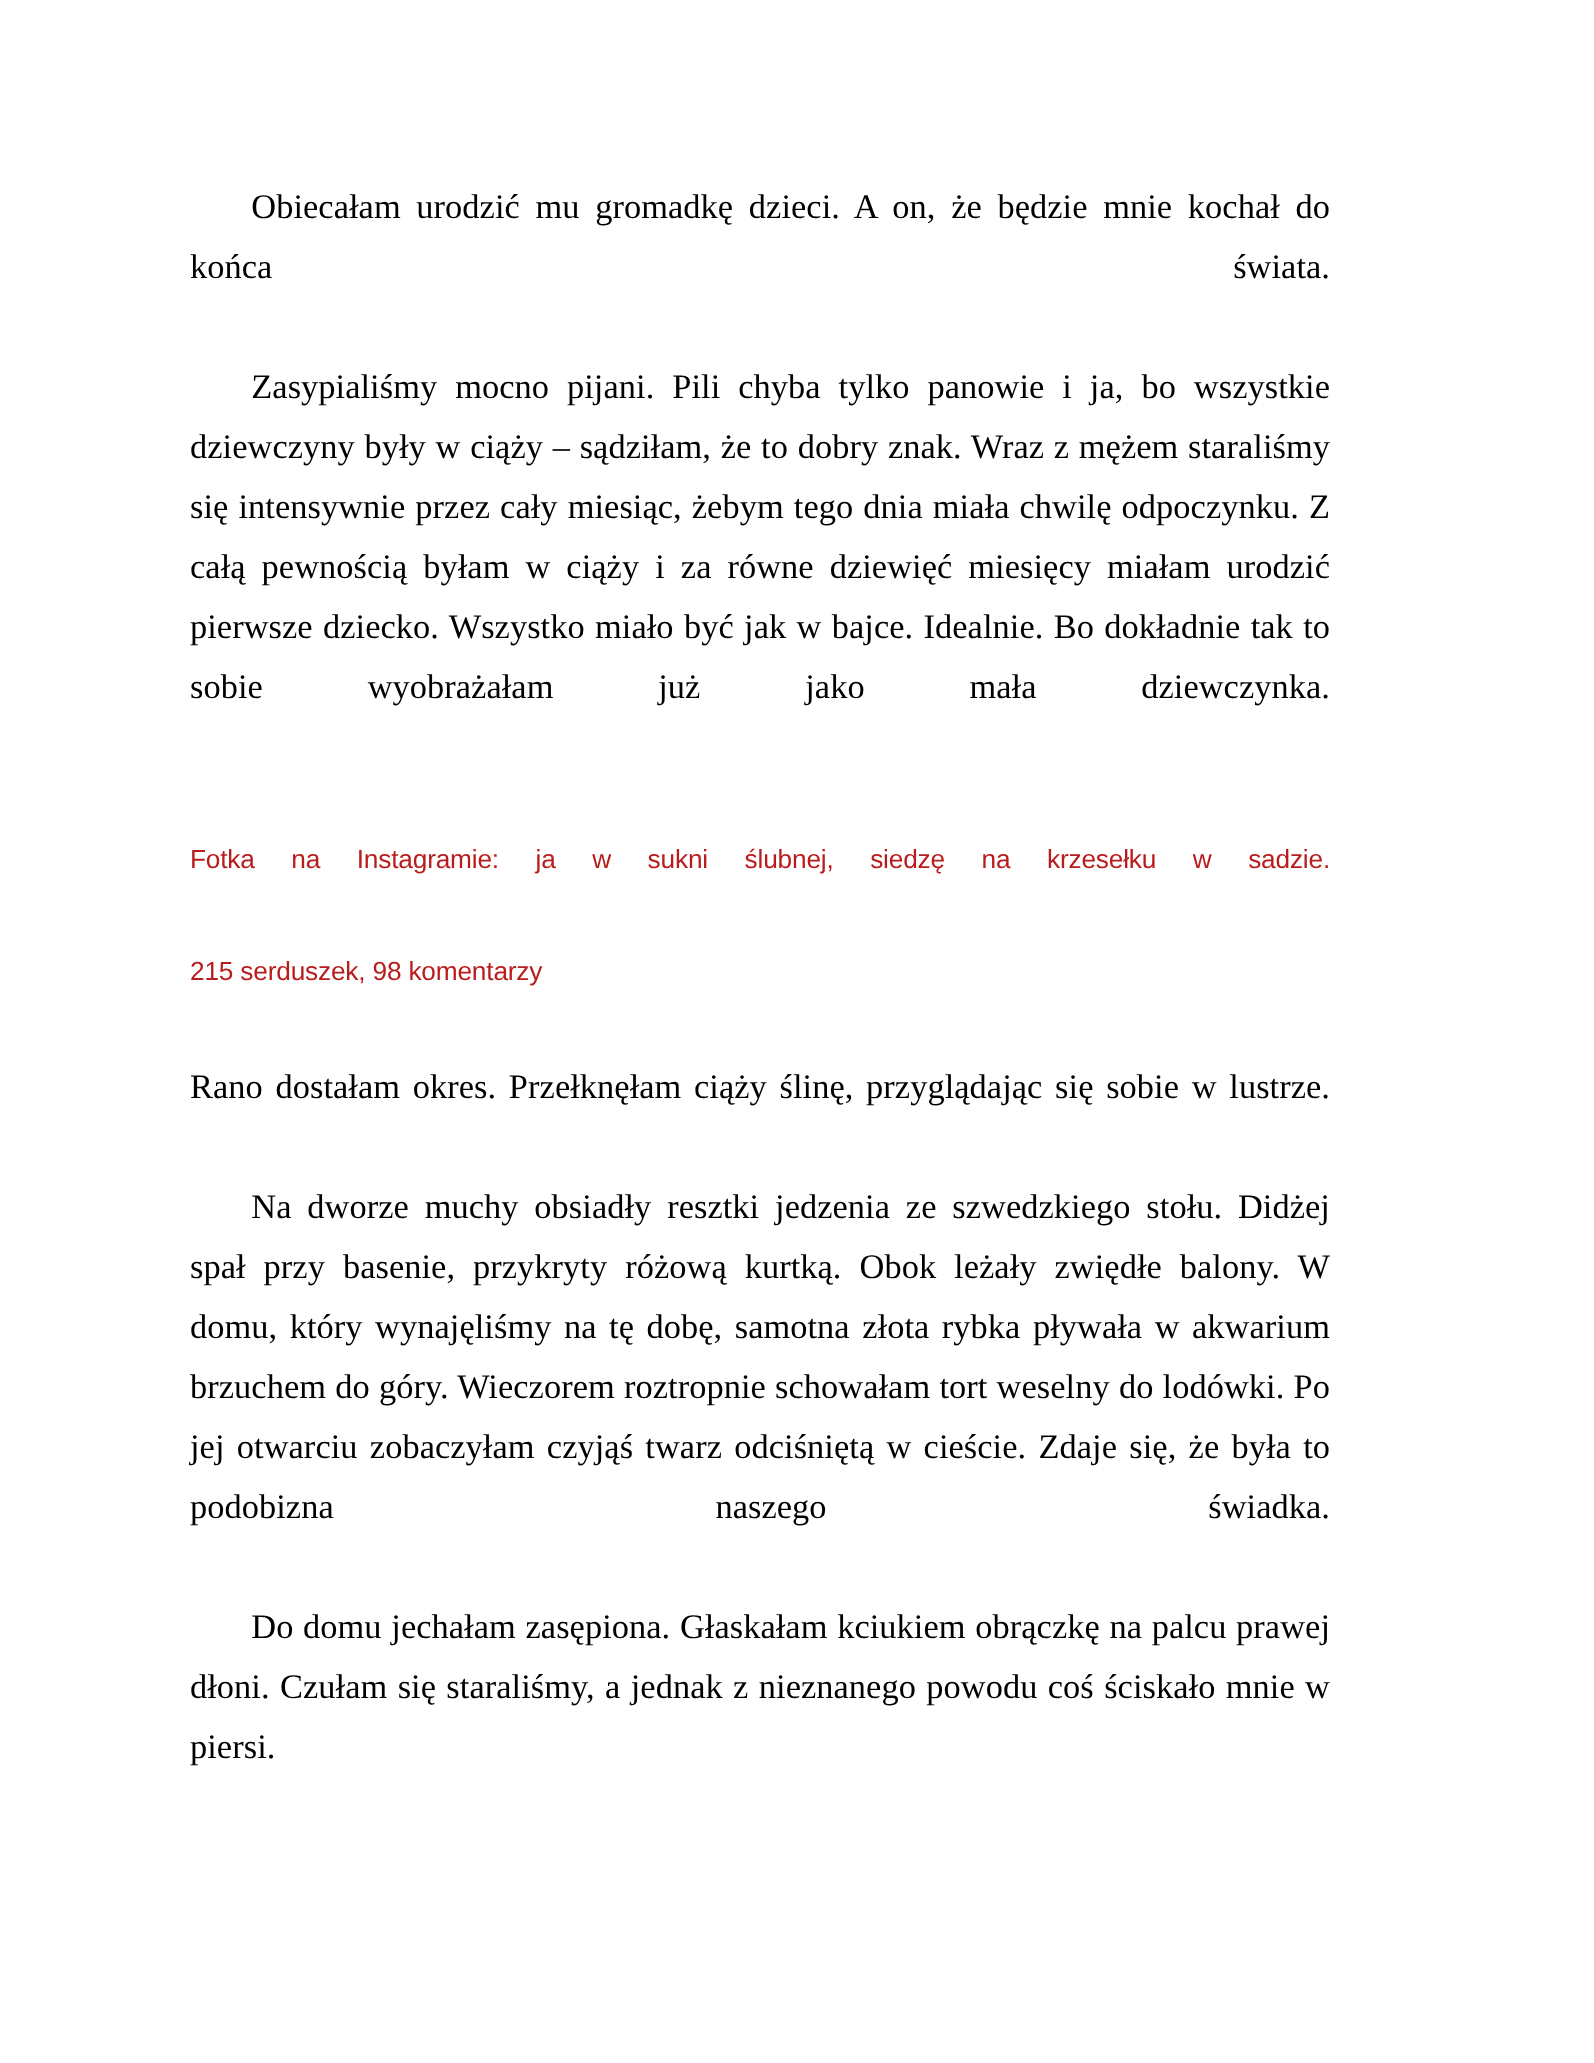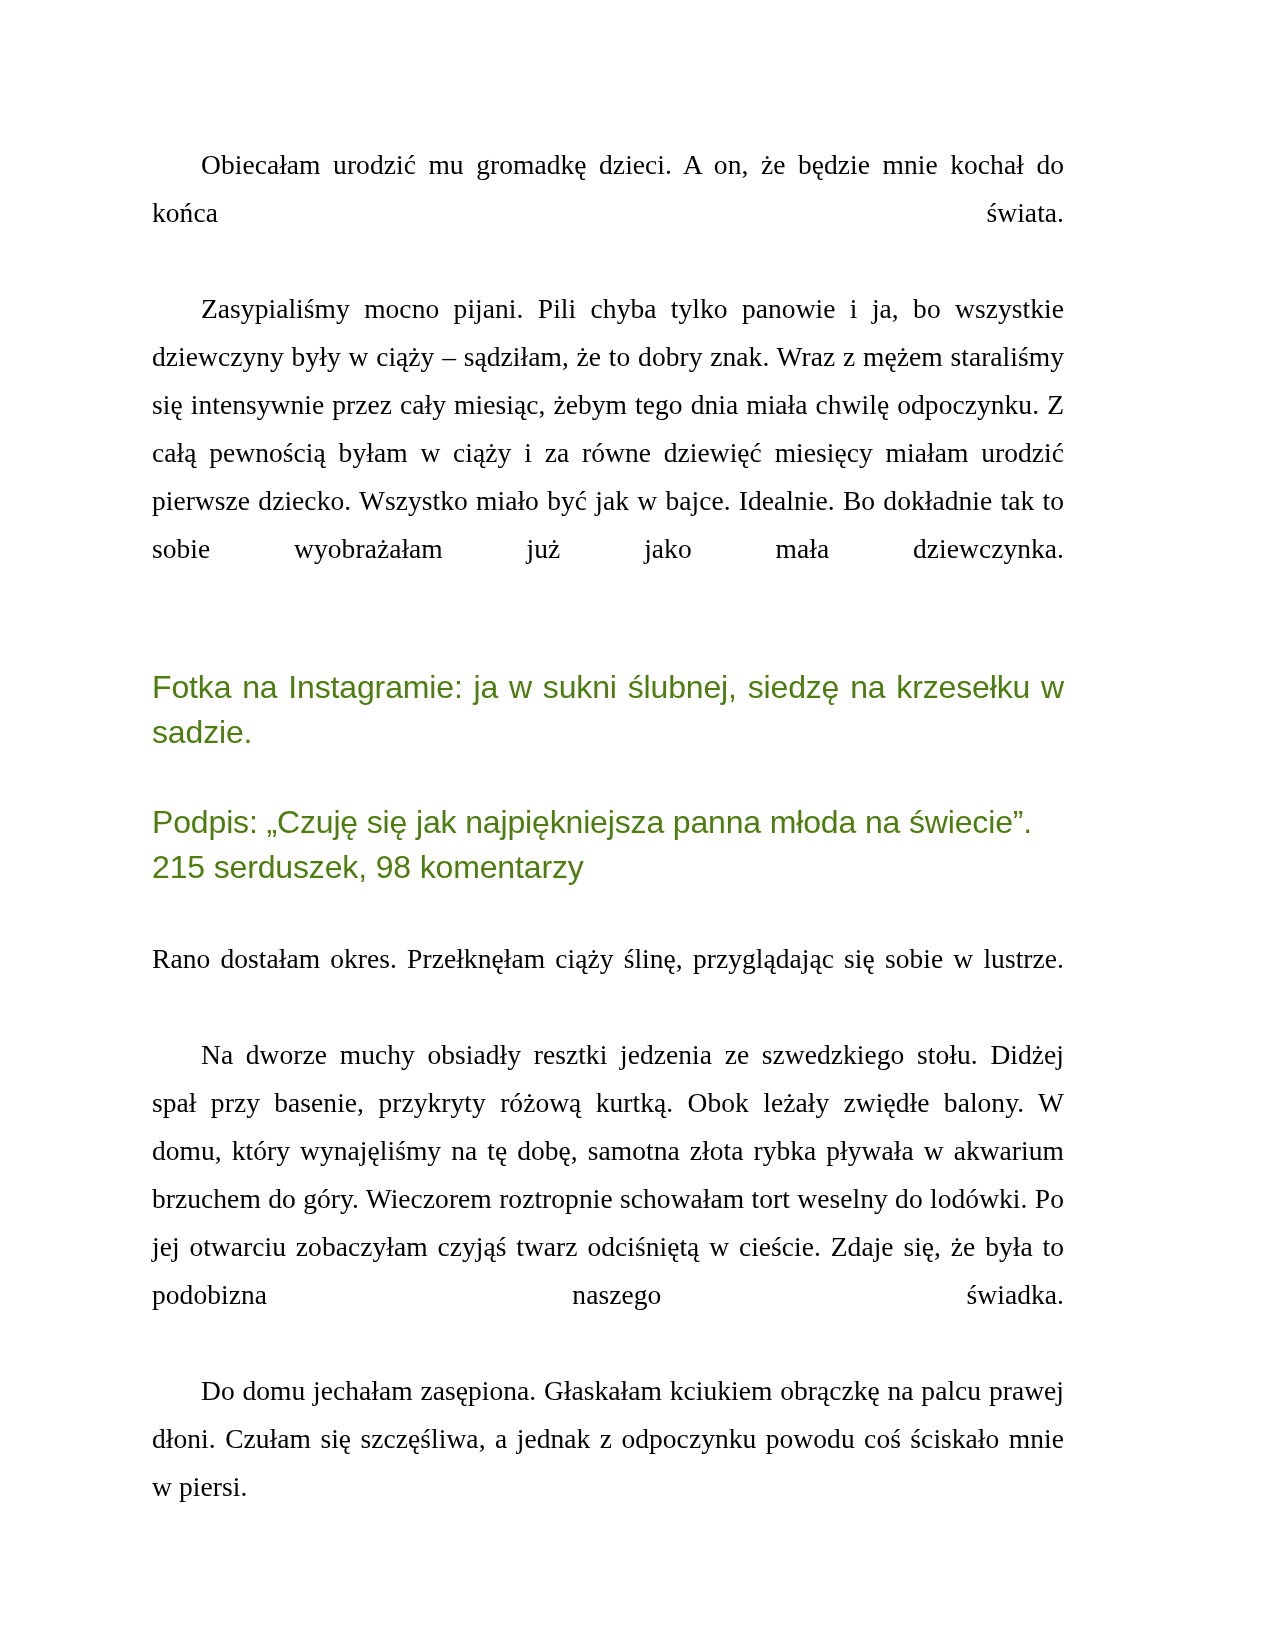--- a/index.html
+++ b/index.html
@@ -62,26 +62,26 @@
     content: none;
   }
 
   
   .social-block {
     margin: 0;
     padding: 0;
   }
   .social-line {
     font-family: "Liberation Sans", sans-serif;
-    font-size: 32px;
+    font-size: 21px;
     line-height: 45px;
     text-align: justify;
     text-justify: inter-word;
     margin: 0;
-    color: #4d7c0f;
+    color: #b91c1c;
     font-stretch: condensed;
     letter-spacing: -0.15px;
   }
   .social-line.justified::after {
     content: "";
     display: inline-block;
     width: 100%;
   }
 
   
@@ -96,27 +96,26 @@
   <div id="text-column">
 
     <p class="para indent">Obiecałam urodzić mu gromadkę dzieci. A on, że będzie mnie kochał do końca świata.</p>
 
     <p class="para indent">Zasypialiśmy mocno pijani. Pili chyba tylko panowie i ja, bo wszystkie dziewczyny były w ciąży – sądziłam, że to dobry znak. Wraz z mężem staraliśmy się intensywnie przez cały miesiąc, żebym tego dnia miała chwilę odpoczynku. Z całą pewnością byłam w ciąży i za równe dziewięć miesięcy miałam urodzić pierwsze dziecko. Wszystko miało być jak w bajce. Idealnie. Bo dokładnie tak to sobie wyobrażałam już jako mała dziewczynka.</p>
 
     <div class="gap-before-social"></div>
 
     <div class="social-block">
       <p class="social-line justified">Fotka na Instagramie: ja w sukni ślubnej, siedzę na krzesełku w sadzie.</p>
-      <p class="social-line">Podpis: „Czuję się jak najpiękniejsza panna młoda na świecie”.</p>
       <p class="social-line">215 serduszek, 98 komentarzy</p>
     </div>
 
     <div class="gap-after-social"></div>
 
     <p class="para noindent">Rano dostałam okres. Przełknęłam ciąży ślinę, przyglądając się sobie w lustrze.</p>
 
     <p class="para indent">Na dworze muchy obsiadły resztki jedzenia ze szwedzkiego stołu. Didżej spał przy basenie, przykryty różową kurtką. Obok leżały zwiędłe balony. W domu, który wynajęliśmy na tę dobę, samotna złota rybka pływała w akwarium brzuchem do góry. Wieczorem roztropnie schowałam tort weselny do lodówki. Po jej otwarciu zobaczyłam czyjąś twarz odciśniętą w cieście. Zdaje się, że była to podobizna naszego świadka.</p>
 
-    <p class="para indent nostretch">Do domu jechałam zasępiona. Głaskałam kciukiem obrączkę na palcu prawej dłoni. Czułam się szczęśliwa, a jednak z odpoczynku powodu coś ściskało mnie w piersi.</p>
+    <p class="para indent nostretch">Do domu jechałam zasępiona. Głaskałam kciukiem obrączkę na palcu prawej dłoni. Czułam się staraliśmy, a jednak z nieznanego powodu coś ściskało mnie w piersi.</p>
 
   </div>
 
 </div>
 
 </body></html>

